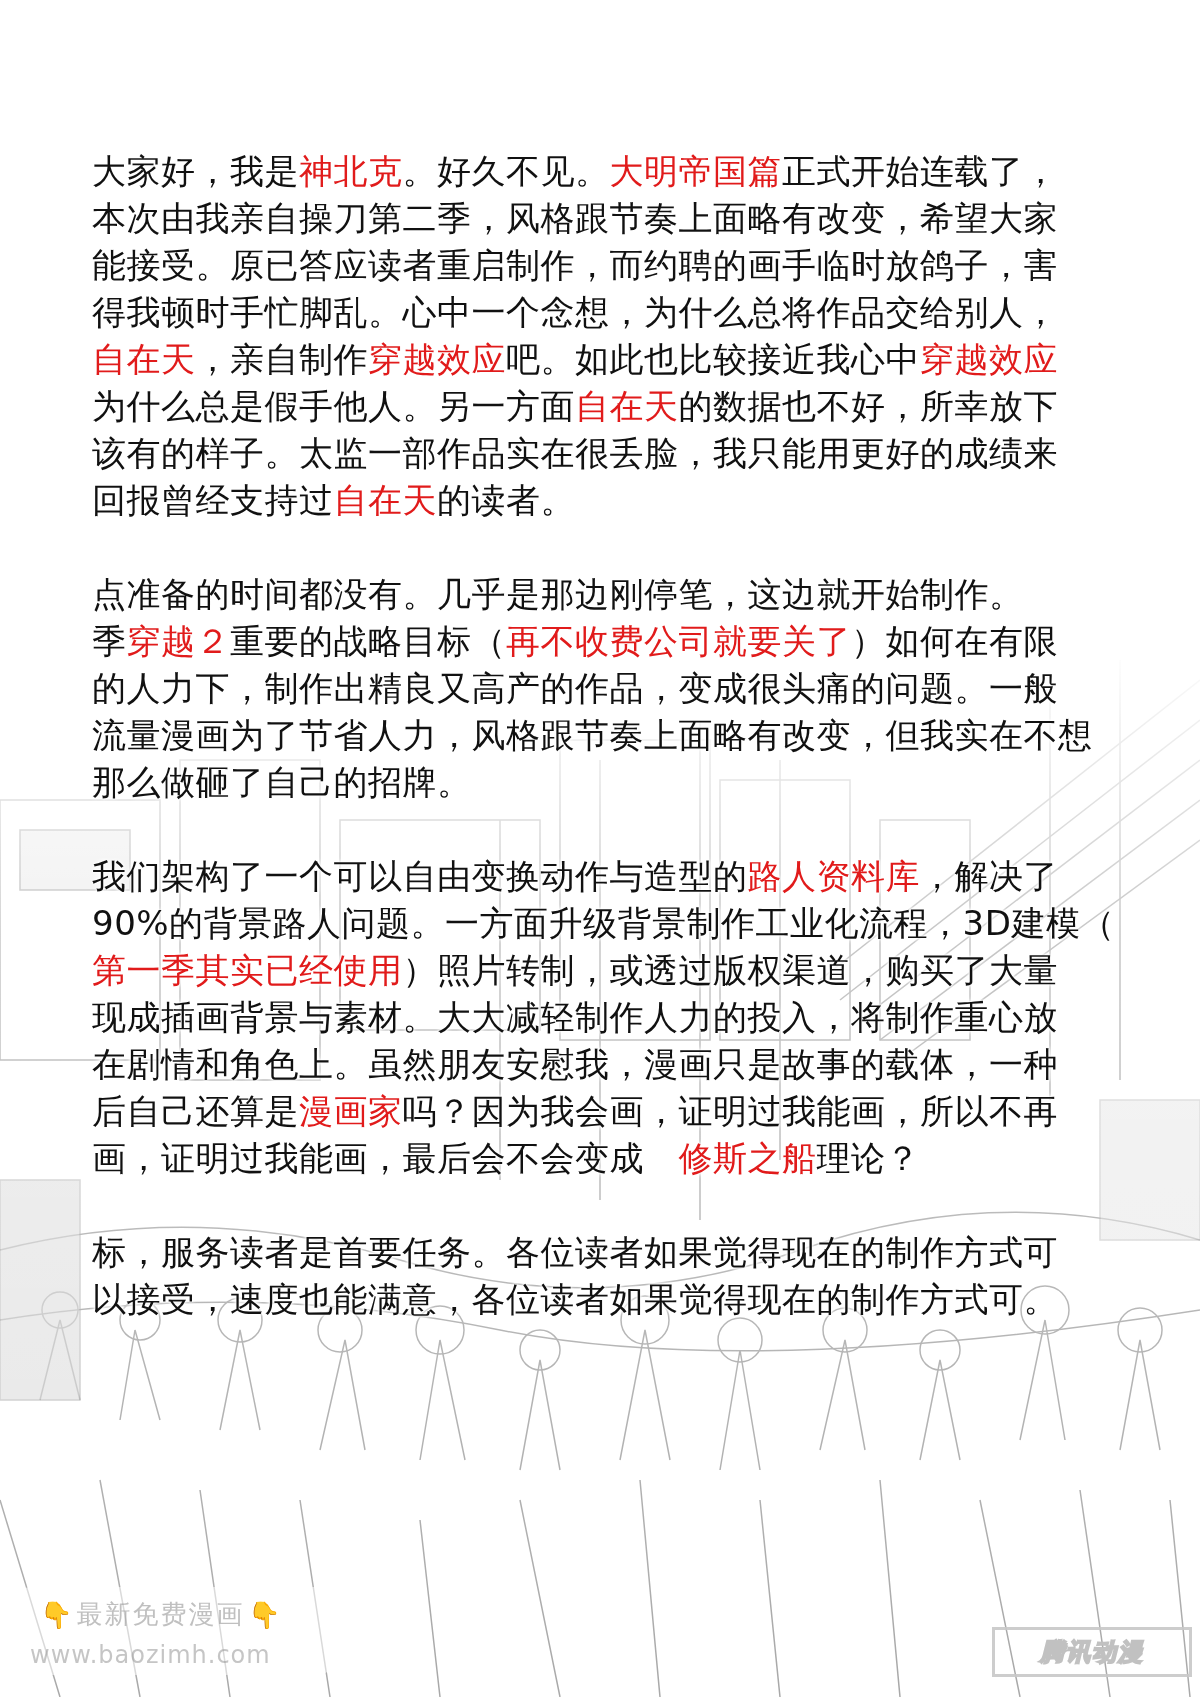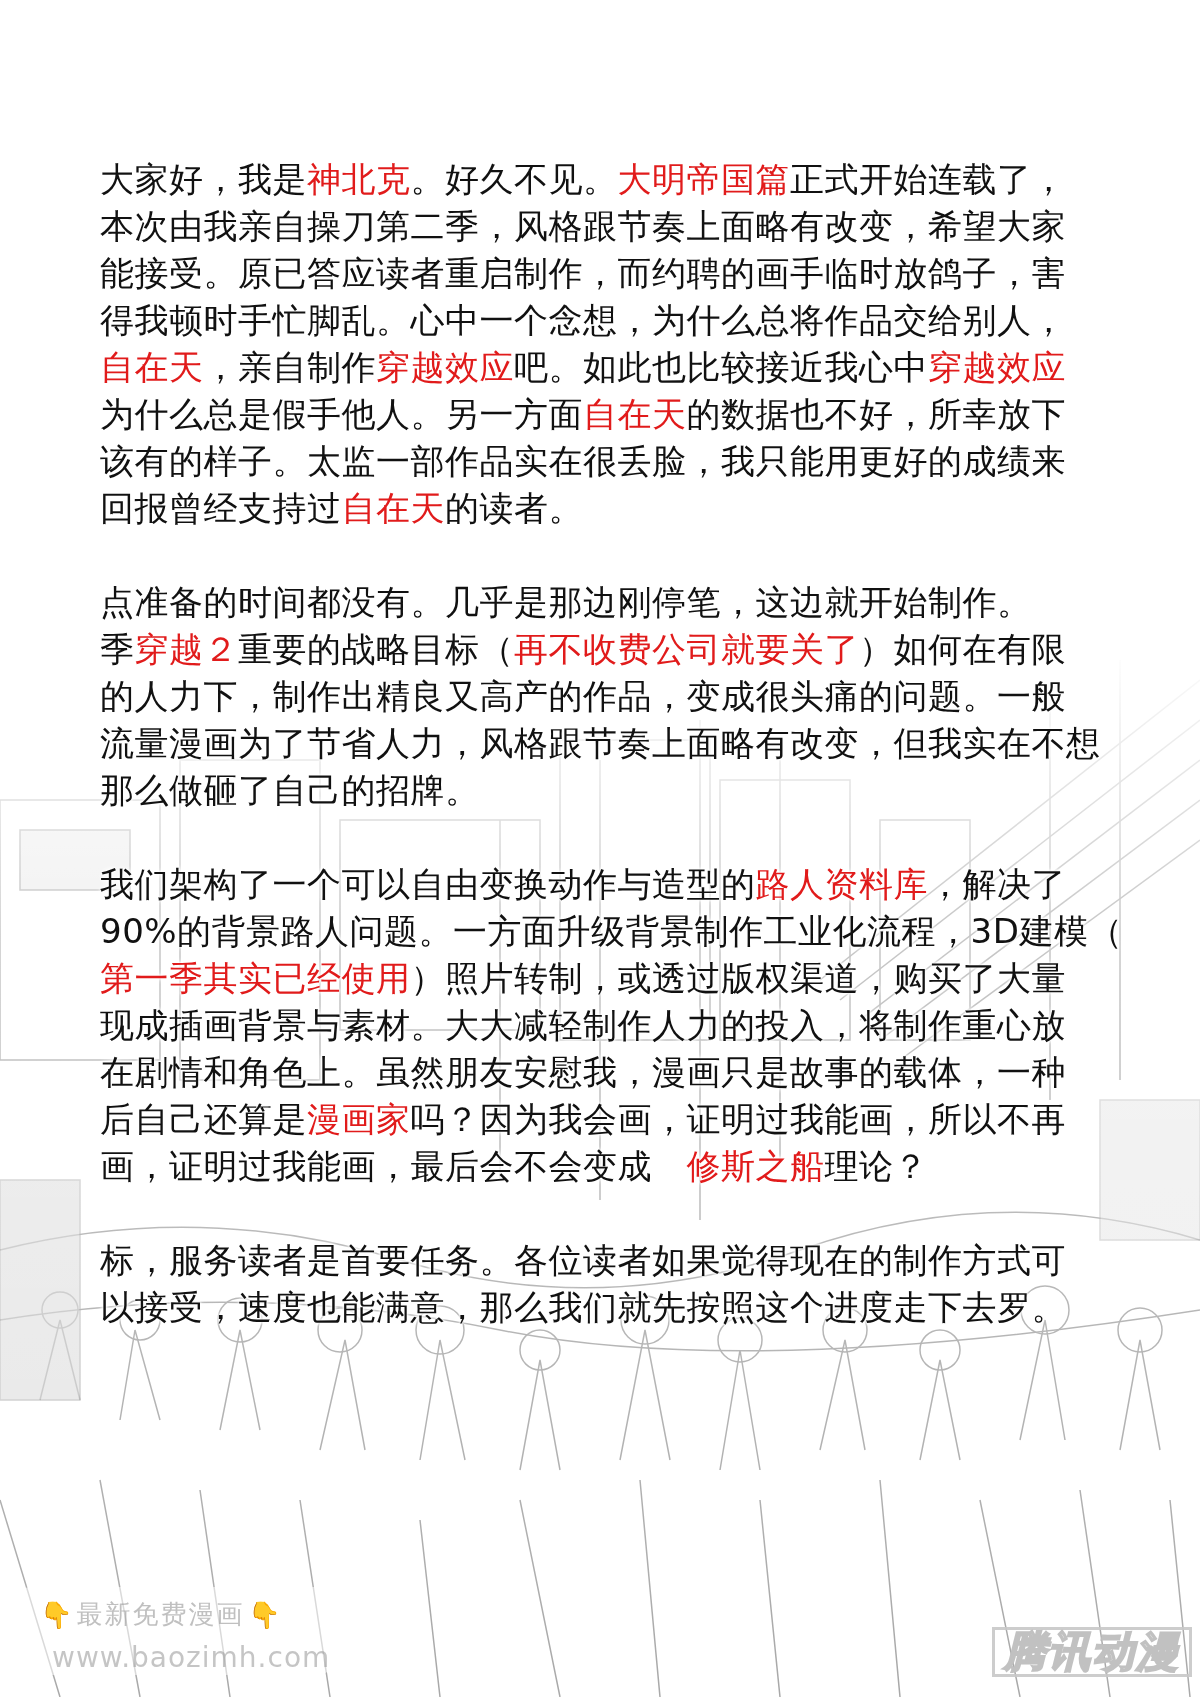--- a/index.html
+++ b/index.html
@@ -8,46 +8,46 @@
     background: #ffffff;
     font-family: "DejaVu Sans", "Liberation Sans", sans-serif;
   }
   .bg-sketch {
     position: absolute; left: 0; top: 0; width: 1200px; height: 1697px;
     z-index: 0; pointer-events: none;
   }
   .note {
     position: absolute; left: 84px; top: 140px; width: 1030px; z-index: 2;
   }
-  .para { margin: 16px; }
+  .para { margin: 8px; }
   .para + .para { margin-top: 47px; }
   .line {
     display: block; font-size: 34px; line-height: 47px; height: 47px;
     color: #111111; white-space: nowrap; letter-spacing: 0.5px;
     text-shadow: 0 0 3px #fff, 0 0 3px #fff, 0 0 5px #fff, 0 0 6px #fff;
   }
   .seg-red { color: #e11b1b; }
   .watermark-box {
     position: absolute; left: 20px; top: 1587px; width: 310px; height: 88px;
     background: rgba(255,255,255,0.55); border-radius: 10px; z-index: 3;
   }
   .wm-row1 {
     position: absolute; left: 20px; top: 10px; display: flex; align-items: center; gap: 4px;
   }
   .wm-hand { font-size: 26px; color: #f2b322; }
   .wm-title { font-size: 26px; color: rgba(150,150,150,0.6); letter-spacing: 2px; }
   .wm-url {
-    position: absolute; left: 32px; top: 54px; font-size: 28px;
+    position: absolute; left: 10px; top: 54px; font-size: 24px;
     color: rgba(150,150,150,0.55); letter-spacing: 1px;
   }
   .tencent-logo {
     position: absolute; left: 992px; top: 1627px; width: 200px; height: 50px; z-index: 3;
     border: 3px solid rgba(200,200,200,0.9); box-sizing: border-box;
     display: flex; align-items: center; justify-content: center;
-    font-size: 42px; font-weight: bold; color: rgba(255,255,255,0.9);
+    font-size: 24px; font-weight: bold; color: rgba(255,255,255,0.9);
     -webkit-text-stroke: 2px rgba(190,190,190,0.95);
     font-style: italic; letter-spacing: 2px;
   }
 </style>
 </head>
 <body>
 
 <svg class="bg-sketch" viewBox="0 0 1200 1697" xmlns="http://www.w3.org/2000/svg">
   <defs>
     <linearGradient id="fade" x1="0" y1="0" x2="0" y2="1">
@@ -129,21 +129,21 @@
       <span class="line"><span>我们架构了一个可以自由变换动作与造型的</span><span class="seg-red">路人资料库</span><span>，解决了</span></span>
       <span class="line"><span>90%的背景路人问题。一方面升级背景制作工业化流程，3D建模（</span></span>
       <span class="line"><span class="seg-red">第一季其实已经使用</span><span>）照片转制，或透过版权渠道，购买了大量</span></span>
       <span class="line"><span>现成插画背景与素材。大大减轻制作人力的投入，将制作重心放</span></span>
       <span class="line"><span>在剧情和角色上。虽然朋友安慰我，漫画只是故事的载体，一种</span></span>
       <span class="line"><span>后自己还算是</span><span class="seg-red">漫画家</span><span>吗？因为我会画，证明过我能画，所以不再</span></span>
       <span class="line"><span>画，证明过我能画，最后会不会变成　</span><span class="seg-red">修斯之船</span><span>理论？</span></span>
     </div>
   <div class="para">
       <span class="line"><span>标，服务读者是首要任务。各位读者如果觉得现在的制作方式可</span></span>
-      <span class="line"><span>以接受，速度也能满意，那么我们就先按照这个进度走下去罗。</span></span>
+      <span class="line"><span>以接受，速度也能满意，各位读者如果觉得现在的制作方式可。</span></span>
     </div>
 </div>
 
 <div class="watermark-box">
   <div class="wm-row1">
     <span class="wm-hand">👇</span>
     <span class="wm-title">最新免费漫画</span>
     <span class="wm-hand">👇</span>
   </div>
   <div class="wm-url">www.baozimh.com</div>

